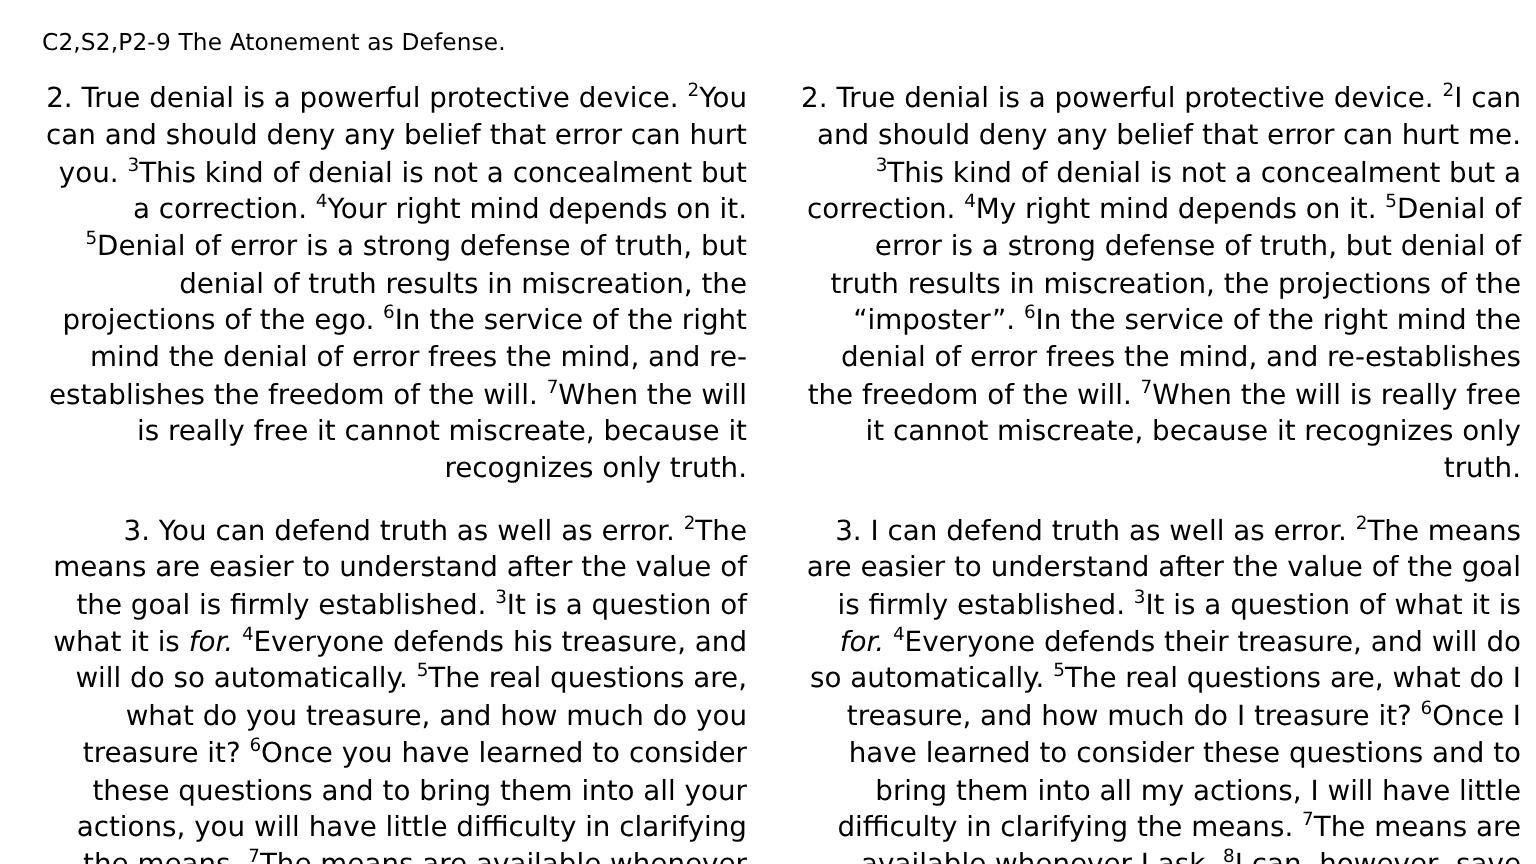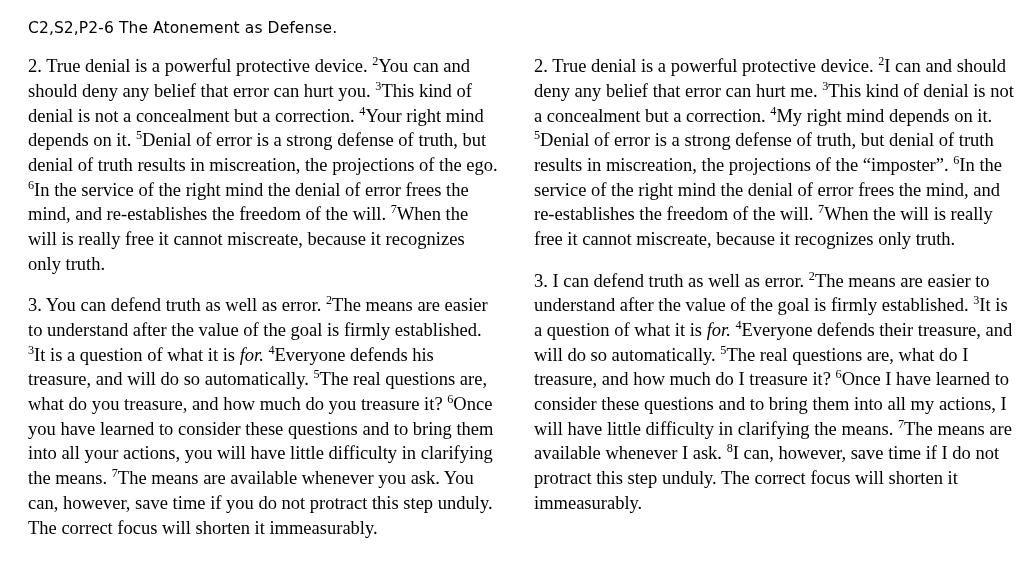--- a/index.html
+++ b/index.html
@@ -39,42 +39,41 @@
     flex: 0 0 470px;
   }
   .col.right {
     width: 480px;
     flex: 0 0 480px;
   }
   .para {
     font-size: 18.5px;
     line-height: 1.335;
     margin: 0 0 17px 0;
-    text-align: left;
+    text-align: right;
     word-spacing: 0px;
-    font-family: Liberation Serif, serif;
   }
   .para:last-child {
     margin-bottom: 0;
   }
   sup {
     font-size: 0.66em;
     line-height: 0;
     vertical-align: super;
   }
   .ital {
     font-style: italic;
   }
 </style>
 </head>
 <body>
 
 <div class="page">
 
-  <div class="heading">C2,S2,P2-6 The Atonement as Defense.</div>
+  <div class="heading">C2,S2,P2-9 The Atonement as Defense.</div>
 
   <div class="columns">
 
     <div class="col left">
       <p class="para">2. True denial is a powerful protective device. <sup>2</sup>You can and should deny any belief that error can hurt you. <sup>3</sup>This kind of denial is not a concealment but a correction. <sup>4</sup>Your right mind depends on it. <sup>5</sup>Denial of error is a strong defense of truth, but denial of truth results in miscreation, the projections of the ego. <sup>6</sup>In the service of the right mind the denial of error frees the mind, and re-establishes the freedom of the will. <sup>7</sup>When the will is really free it cannot miscreate, because it recognizes only truth.</p>
       <p class="para">3. You can defend truth as well as error. <sup>2</sup>The means are easier to understand after the value of the goal is firmly established. <sup>3</sup>It is a question of what it is <span class="ital">for.</span> <sup>4</sup>Everyone defends his treasure, and will do so automatically. <sup>5</sup>The real questions are, what do you treasure, and how much do you treasure it? <sup>6</sup>Once you have learned to consider these questions and to bring them into all your actions, you will have little difficulty in clarifying the means. <sup>7</sup>The means are available whenever you ask. You can, however, save time if you do not protract this step unduly. The correct focus will shorten it immeasurably.</p>
     </div>
 
     <div class="col right">
       <p class="para">2. True denial is a powerful protective device. <sup>2</sup>I can and should deny any belief that error can hurt me. <sup>3</sup>This kind of denial is not a concealment but a correction. <sup>4</sup>My right mind depends on it. <sup>5</sup>Denial of error is a strong defense of truth, but denial of truth results in miscreation, the projections of the “imposter”. <sup>6</sup>In the service of the right mind the denial of error frees the mind, and re-establishes the freedom of the will. <sup>7</sup>When the will is really free it cannot miscreate, because it recognizes only truth.</p>

